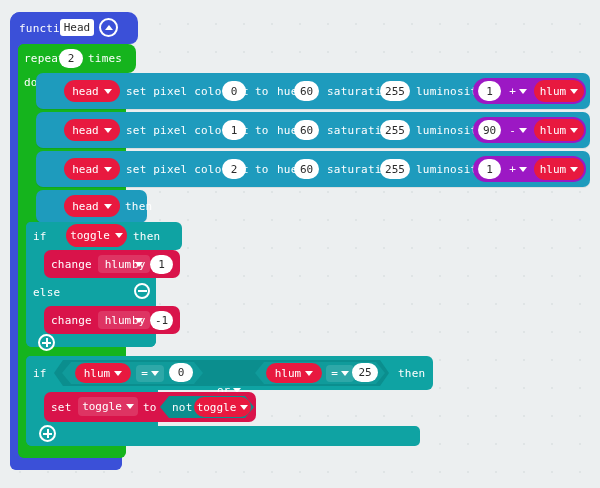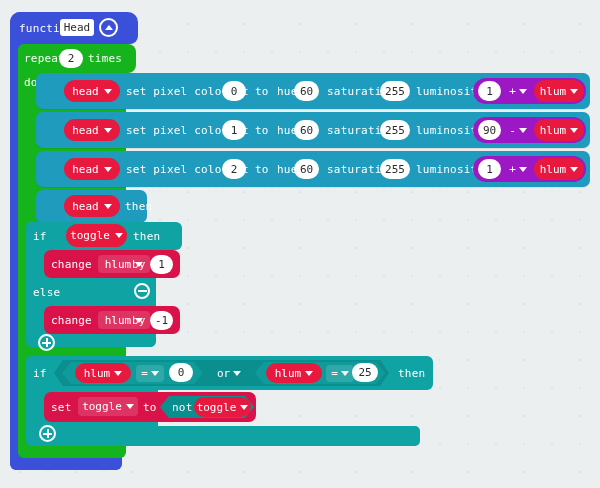--- a/index.html
+++ b/index.html
@@ -284,21 +284,21 @@
     <span class="caret" style="margin-left:4px;"></span>
   </div>
   <div class="opchip onTeal" style="left:136px;top:365px;width:28px;height:17px;">
     <span class="t">=</span>
     <span class="caret"></span>
   </div>
   <div class="pill white" style="left:169px;top:363px;width:24px;height:19px;">
     <span class="t">0</span>
   </div>
 
-  <div class="opchip onTeal" style="left:213px;top:365px;width:32px;height:17px;background:transparent;">
+  <div class="opchip onTeal" style="left:213px;top:382px;width:32px;height:17px;background:transparent;">
     <span class="t">or</span>
     <span class="caret"></span>
   </div>
 
   <div class="hex tealLight" style="left:255px;top:362px;width:130px;height:22px;"></div>
   <div class="pill redvar" style="left:266px;top:363px;width:56px;height:20px;">
     <span class="t" style="color:#fff;">hlum</span>
     <span class="caret" style="margin-left:4px;"></span>
   </div>
   <div class="opchip onTeal" style="left:326px;top:365px;width:28px;height:17px;">

